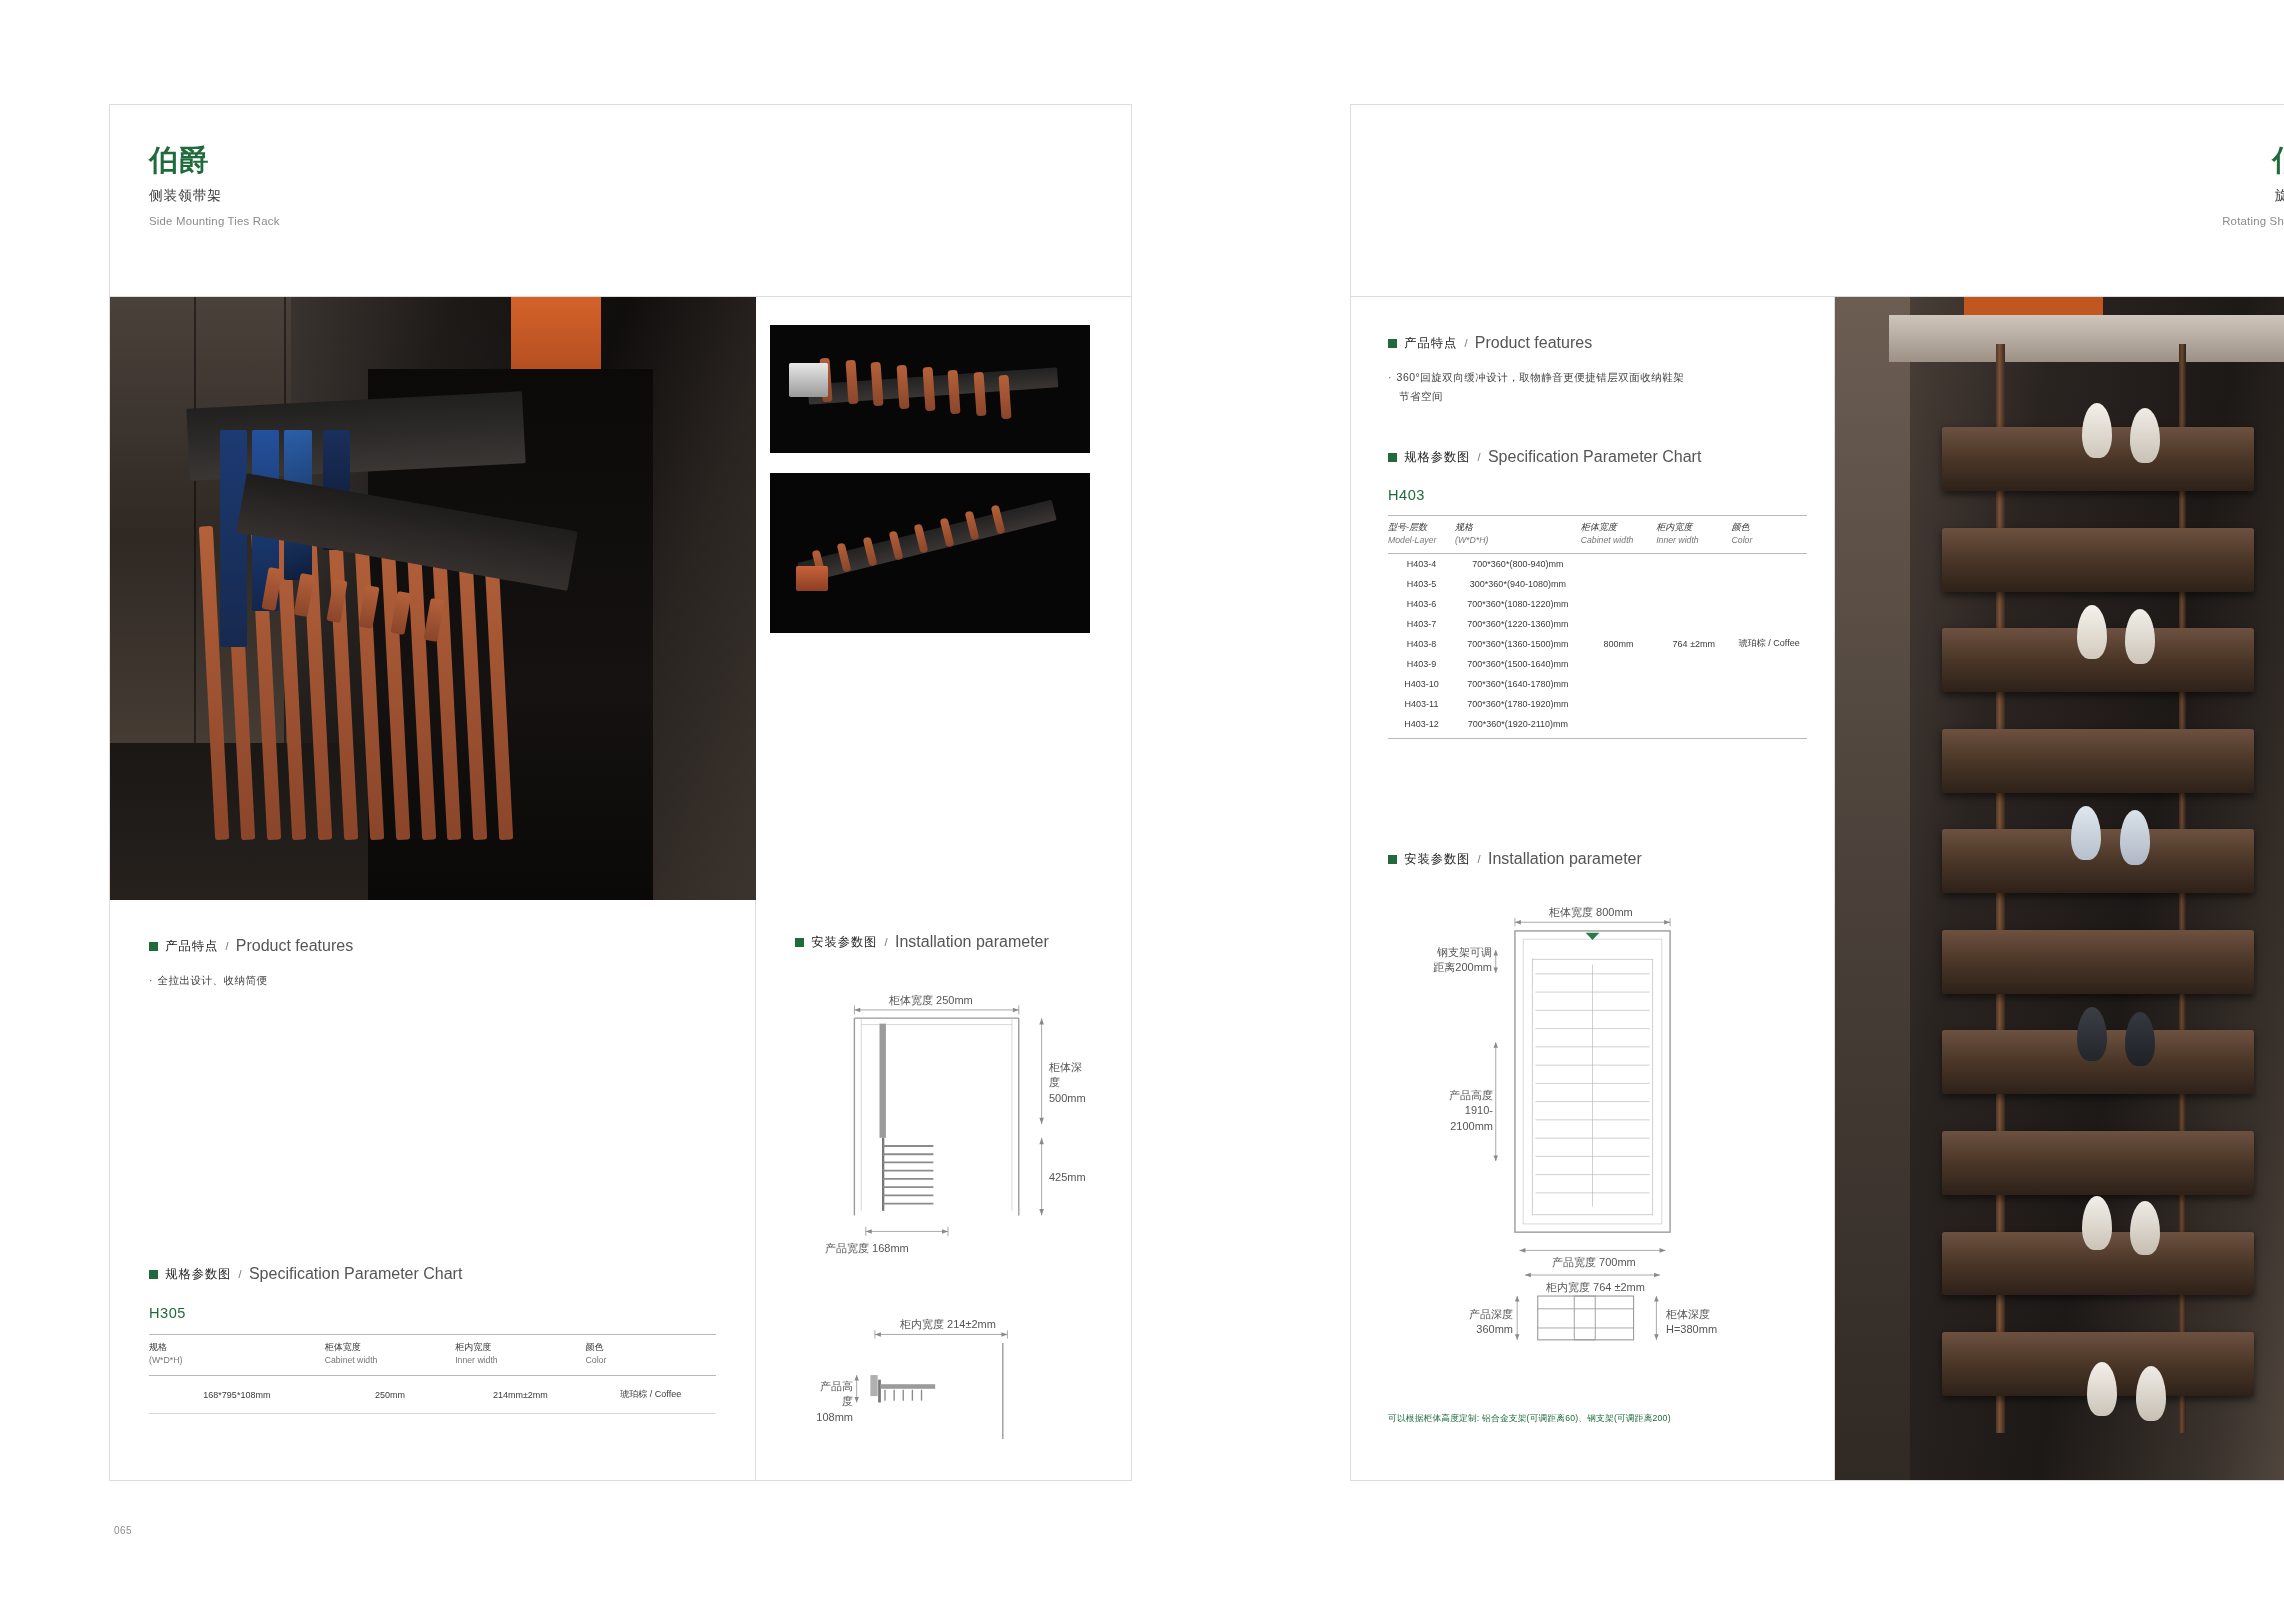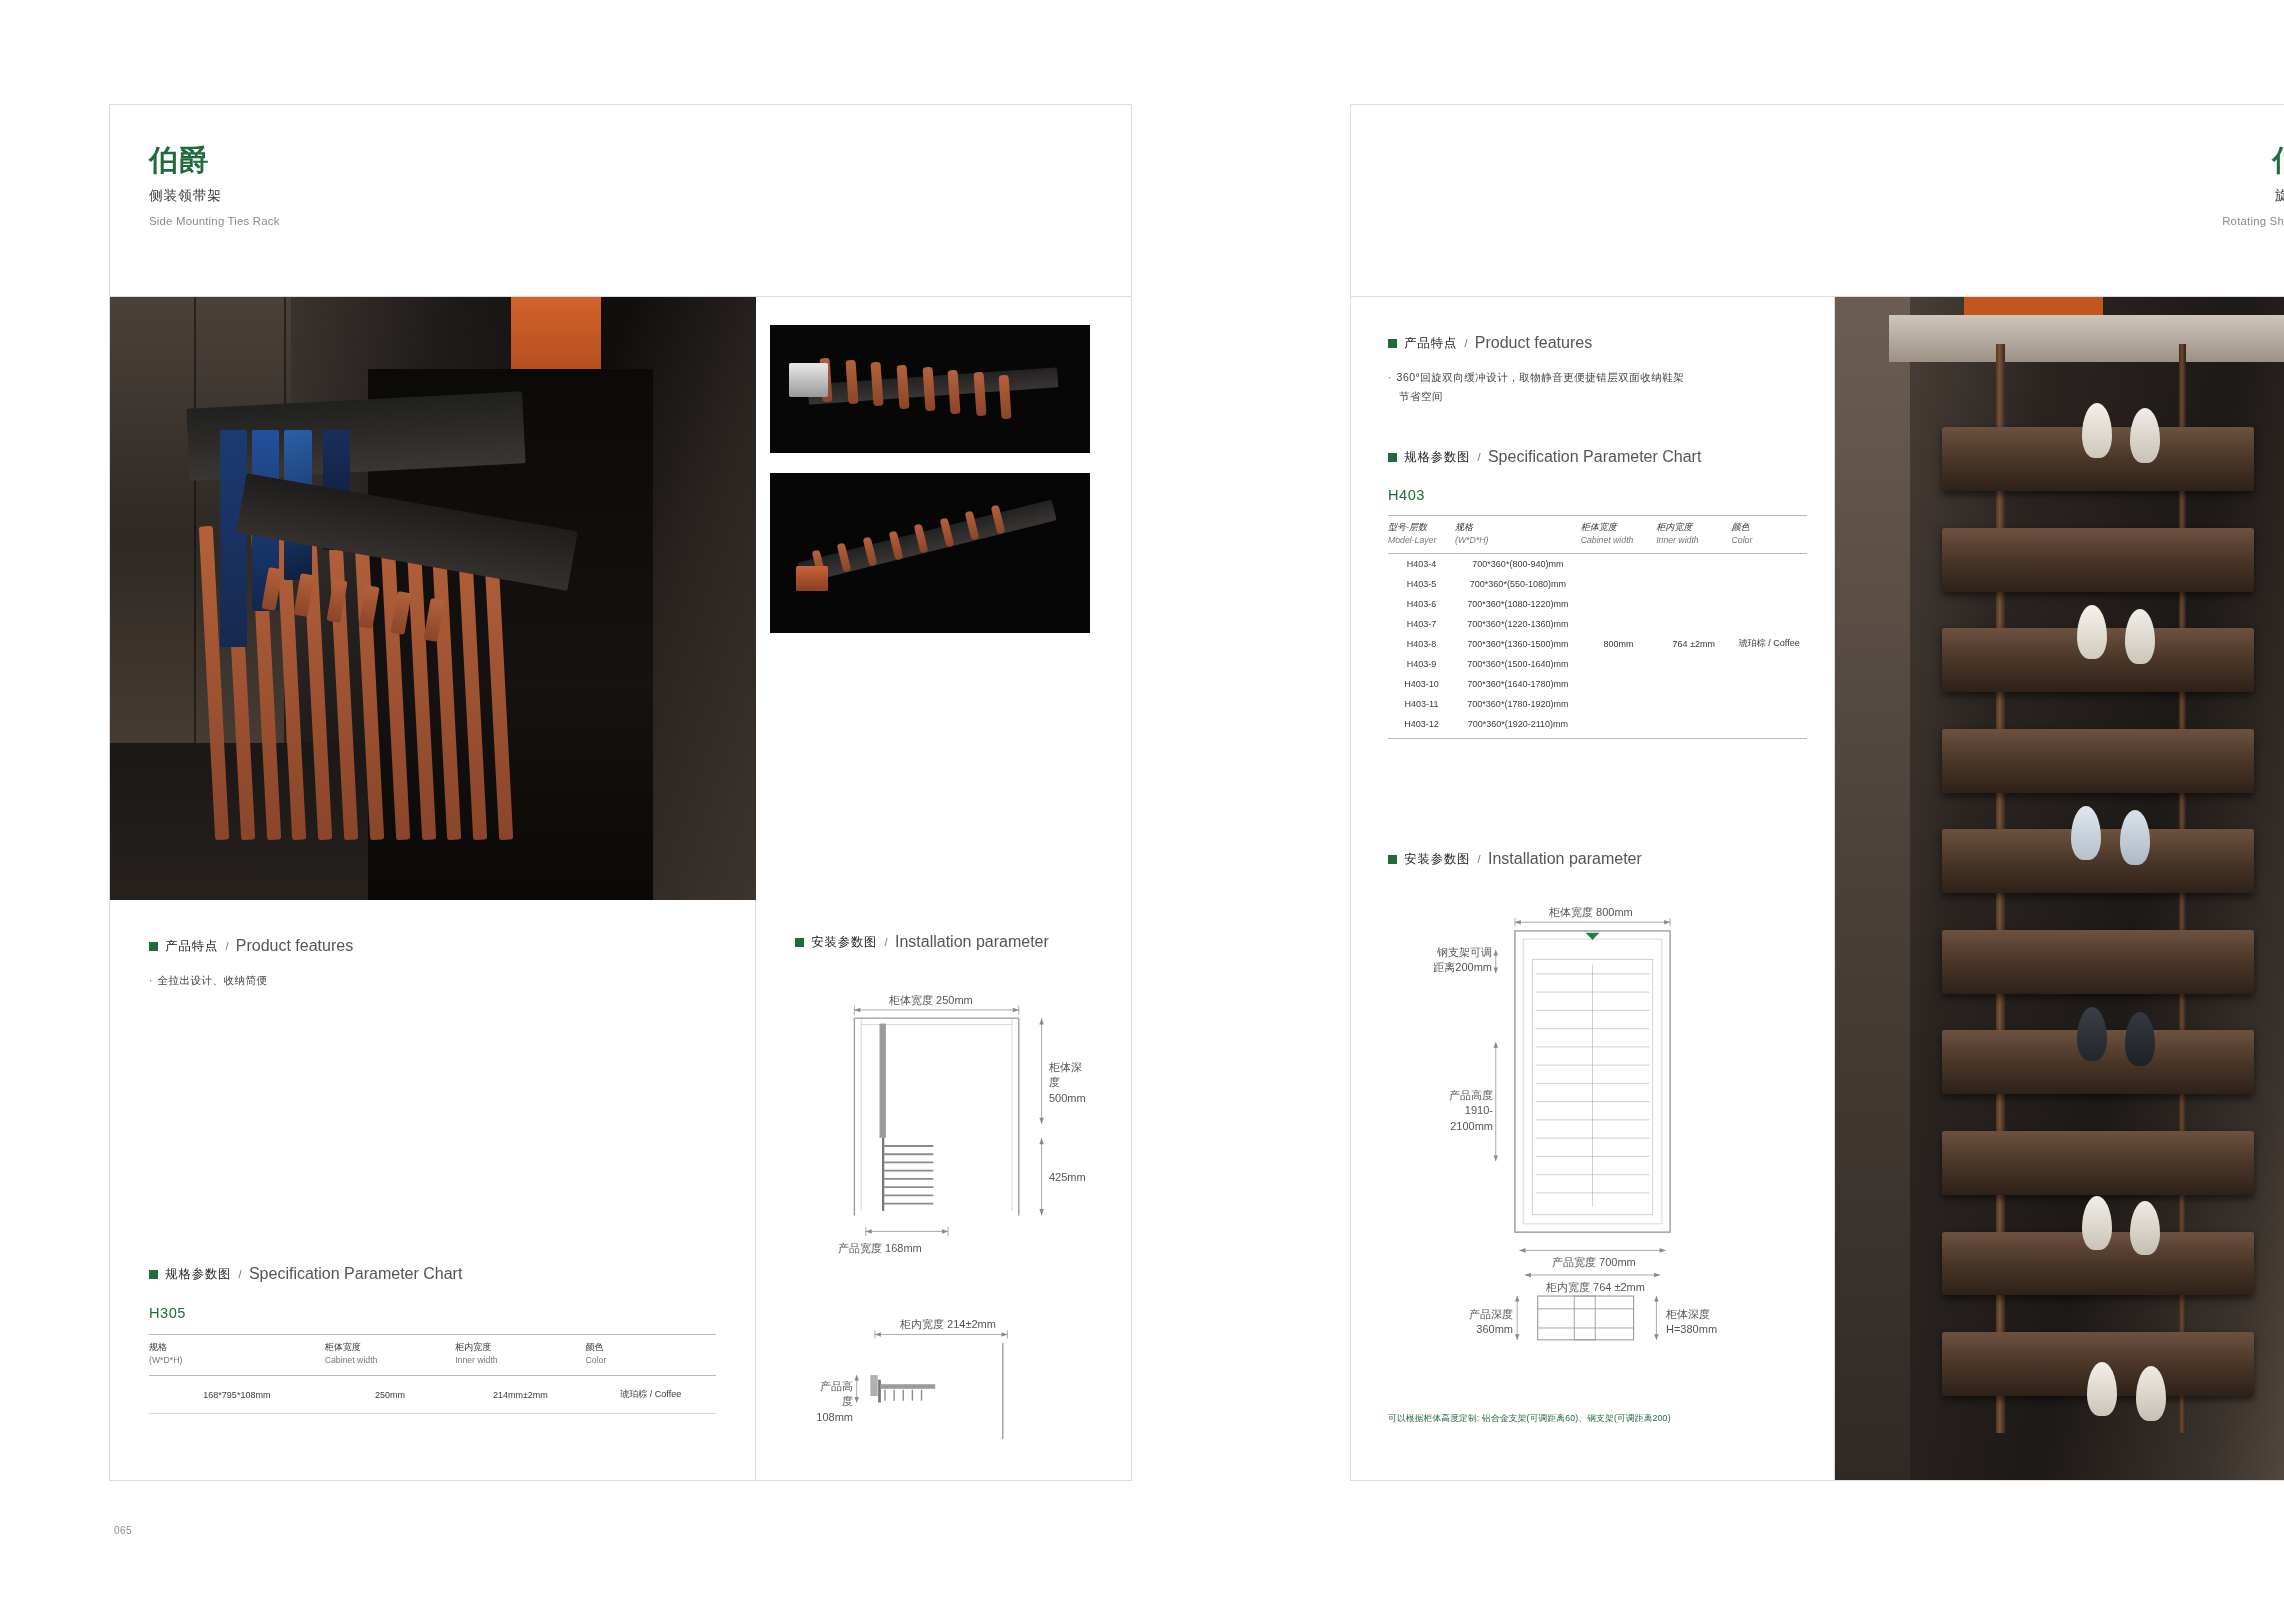--- a/index.html
+++ b/index.html
@@ -286,21 +286,21 @@
                 <polygon points="120,535 133,530 133,540" fill="#8a8a8a" stroke="none"></polygon>
                 <polygon points="300,535 287,530 287,540" fill="#8a8a8a" stroke="none"></polygon>
               </g>
             </svg>
             <div class="draw-label" style="position:absolute;left:78px;top:5.5px;">柜体宽度 250mm</div>
             <div class="draw-label" style="position:absolute;left:238px;top:73px;">
               <div>柜体深度</div>
               <div>500mm</div>
             </div>
             <div class="draw-label" style="position:absolute;left:238px;top:183px;">425mm</div>
-            <div class="draw-label" style="position:absolute;left:27px;top:254px;">产品宽度 168mm</div>
+            <div class="draw-label" style="position:absolute;left:14px;top:254px;">产品宽度 168mm</div>
           </div>
 
           <div class="draw-wrap" style="position:absolute;left:55px;top:411px;width:274px;height:151px;">
             <svg viewBox="0 0 600 330" width="274" height="151">
               <g stroke="#8a8a8a" stroke-width="1.6" fill="none">
                 <line x1="140" y1="60" x2="140" y2="42"></line>
                 <line x1="430" y1="60" x2="430" y2="42"></line>
                 <line x1="140" y1="51" x2="430" y2="51"></line>
                 <polygon points="140,51 153,46 153,56" fill="#8a8a8a" stroke="none"></polygon>
                 <polygon points="430,51 417,46 417,56" fill="#8a8a8a" stroke="none"></polygon>
@@ -391,21 +391,21 @@
             <tbody>
               <tr>
                 <td>H403-4</td>
                 <td>700*360*(800-940)mm</td>
                 <td rowspan="9" style="vertical-align:middle">800mm</td>
                 <td rowspan="9" style="vertical-align:middle">764 ±2mm</td>
                 <td rowspan="9" style="vertical-align:middle">琥珀棕 / Coffee</td>
               </tr>
               <tr>
                 <td>H403-5</td>
-                <td>700*360*(550-1080)mm</td>
+                <td>300*360*(940-1080)mm</td>
               </tr>
               <tr>
                 <td>H403-6</td>
                 <td>700*360*(1080-1220)mm</td>
               </tr>
               <tr>
                 <td>H403-7</td>
                 <td>700*360*(1220-1360)mm</td>
               </tr>
               <tr>

